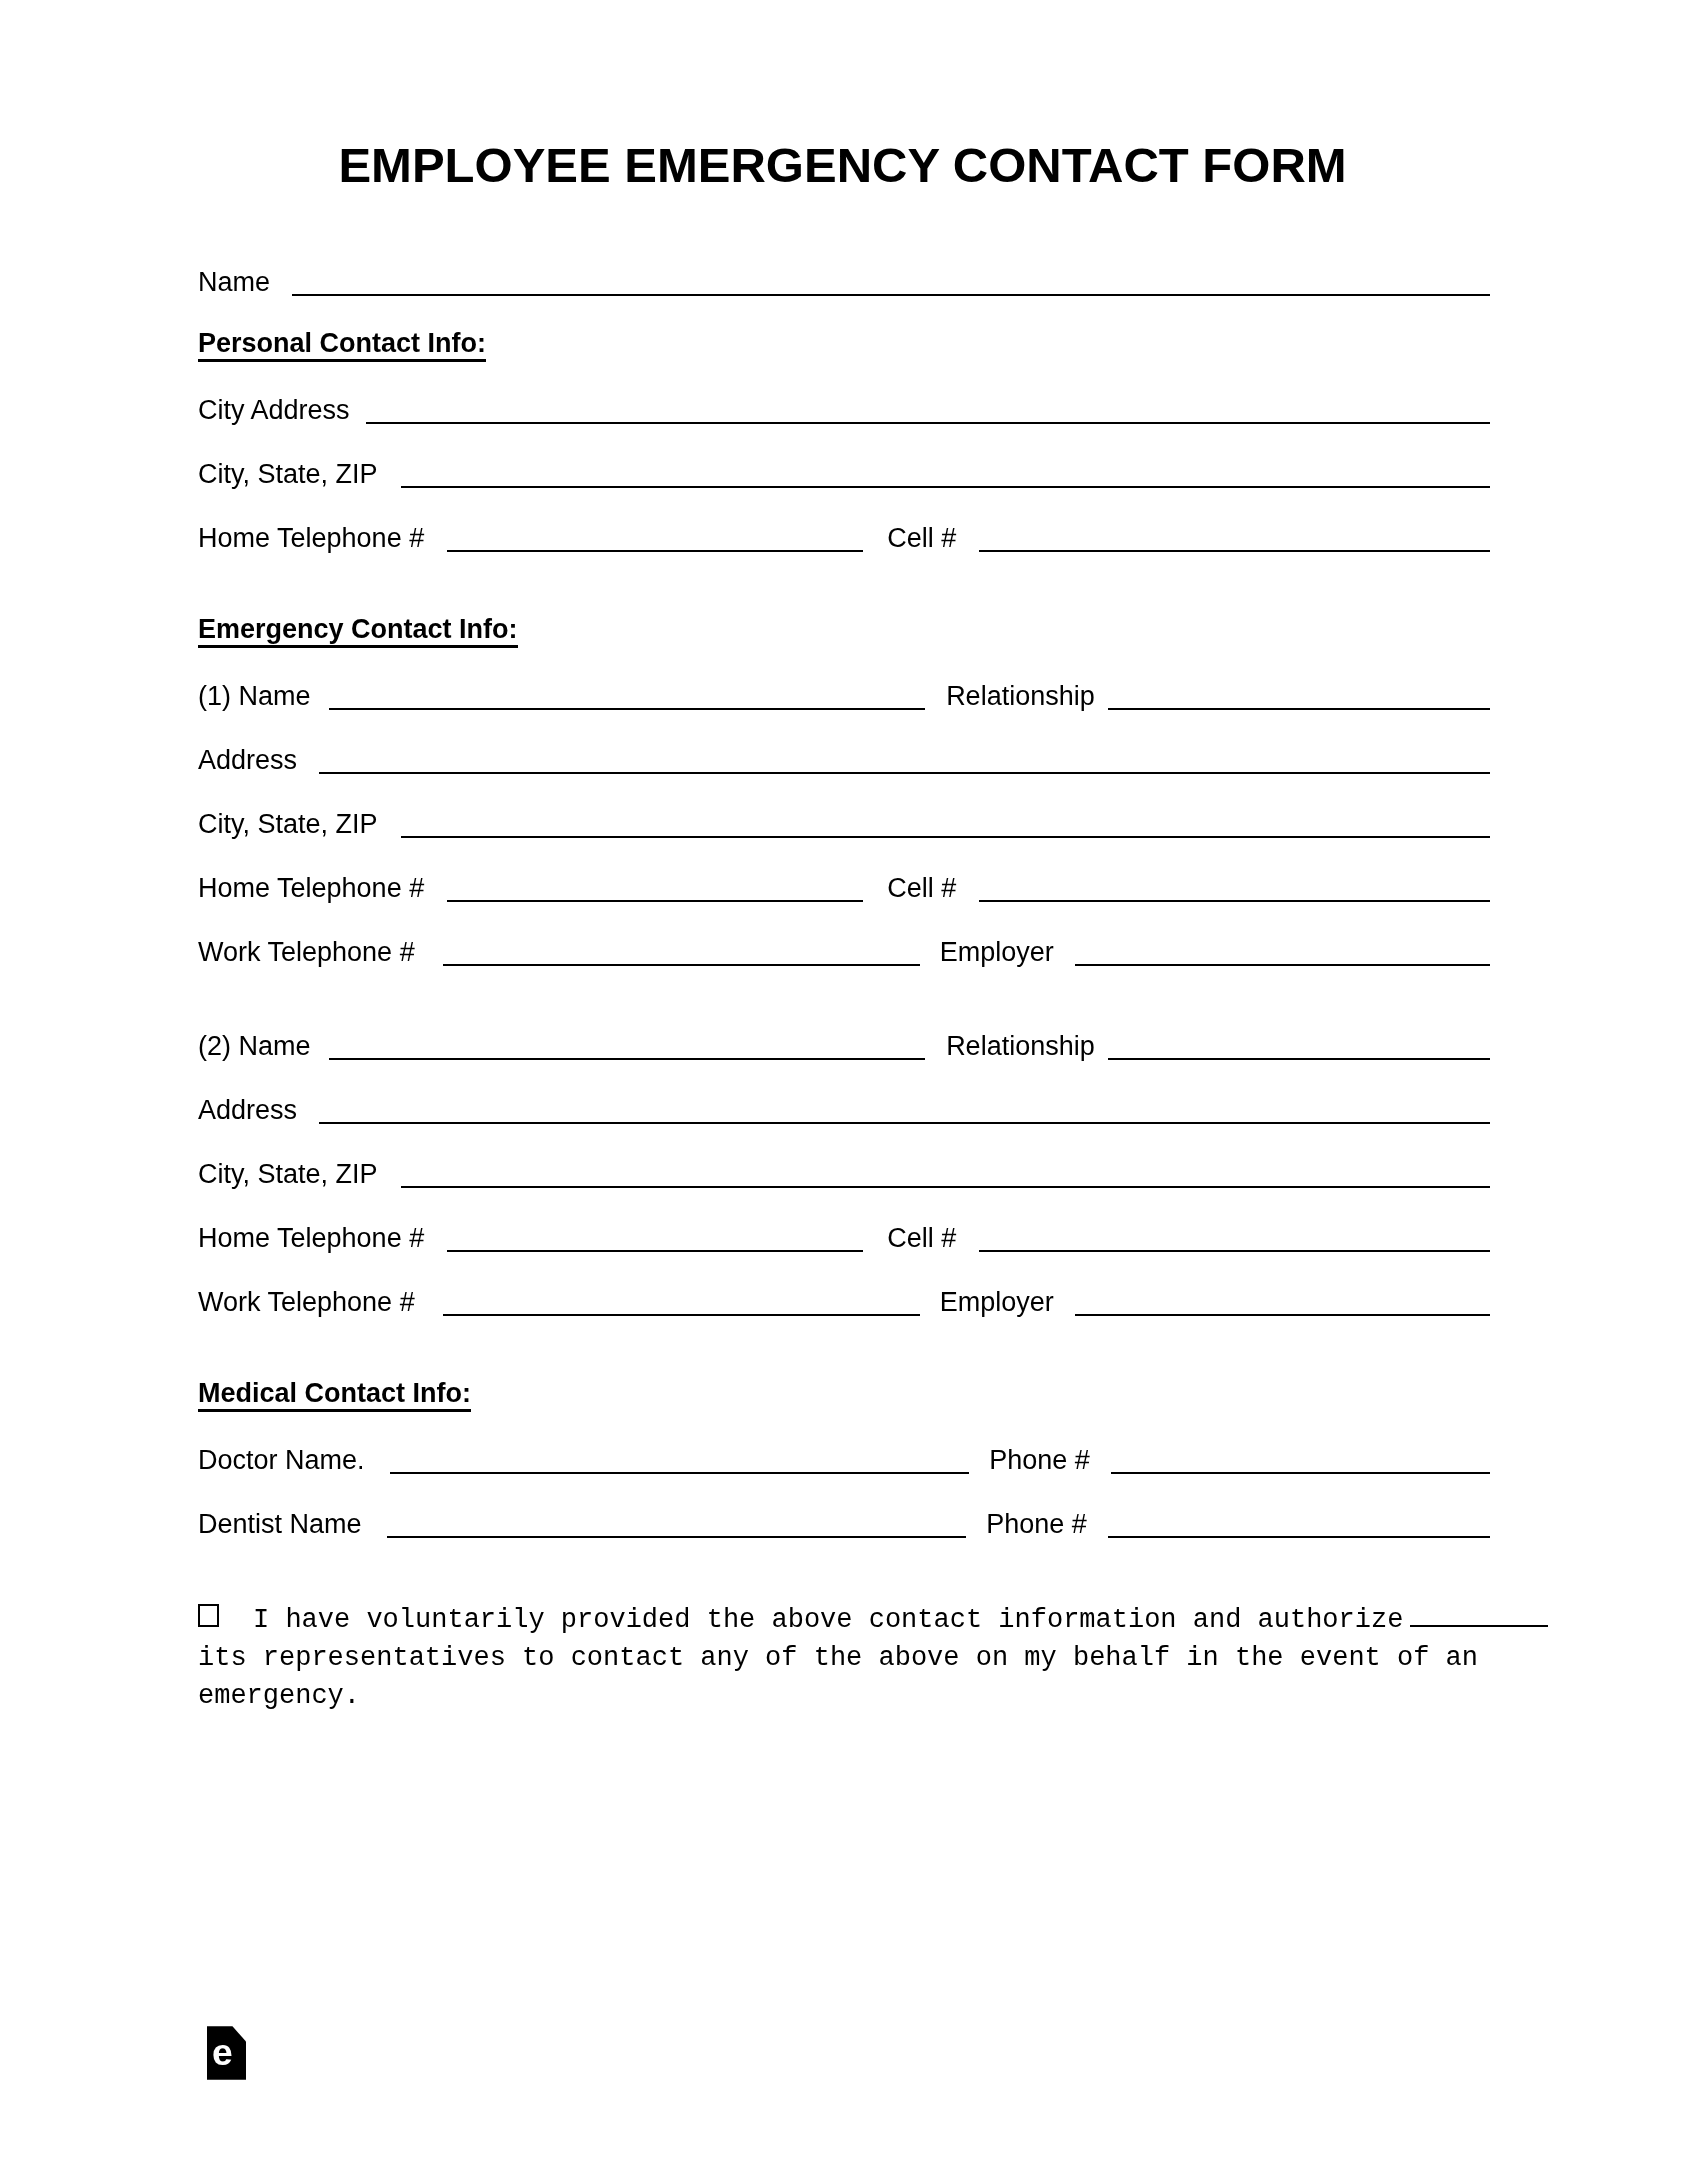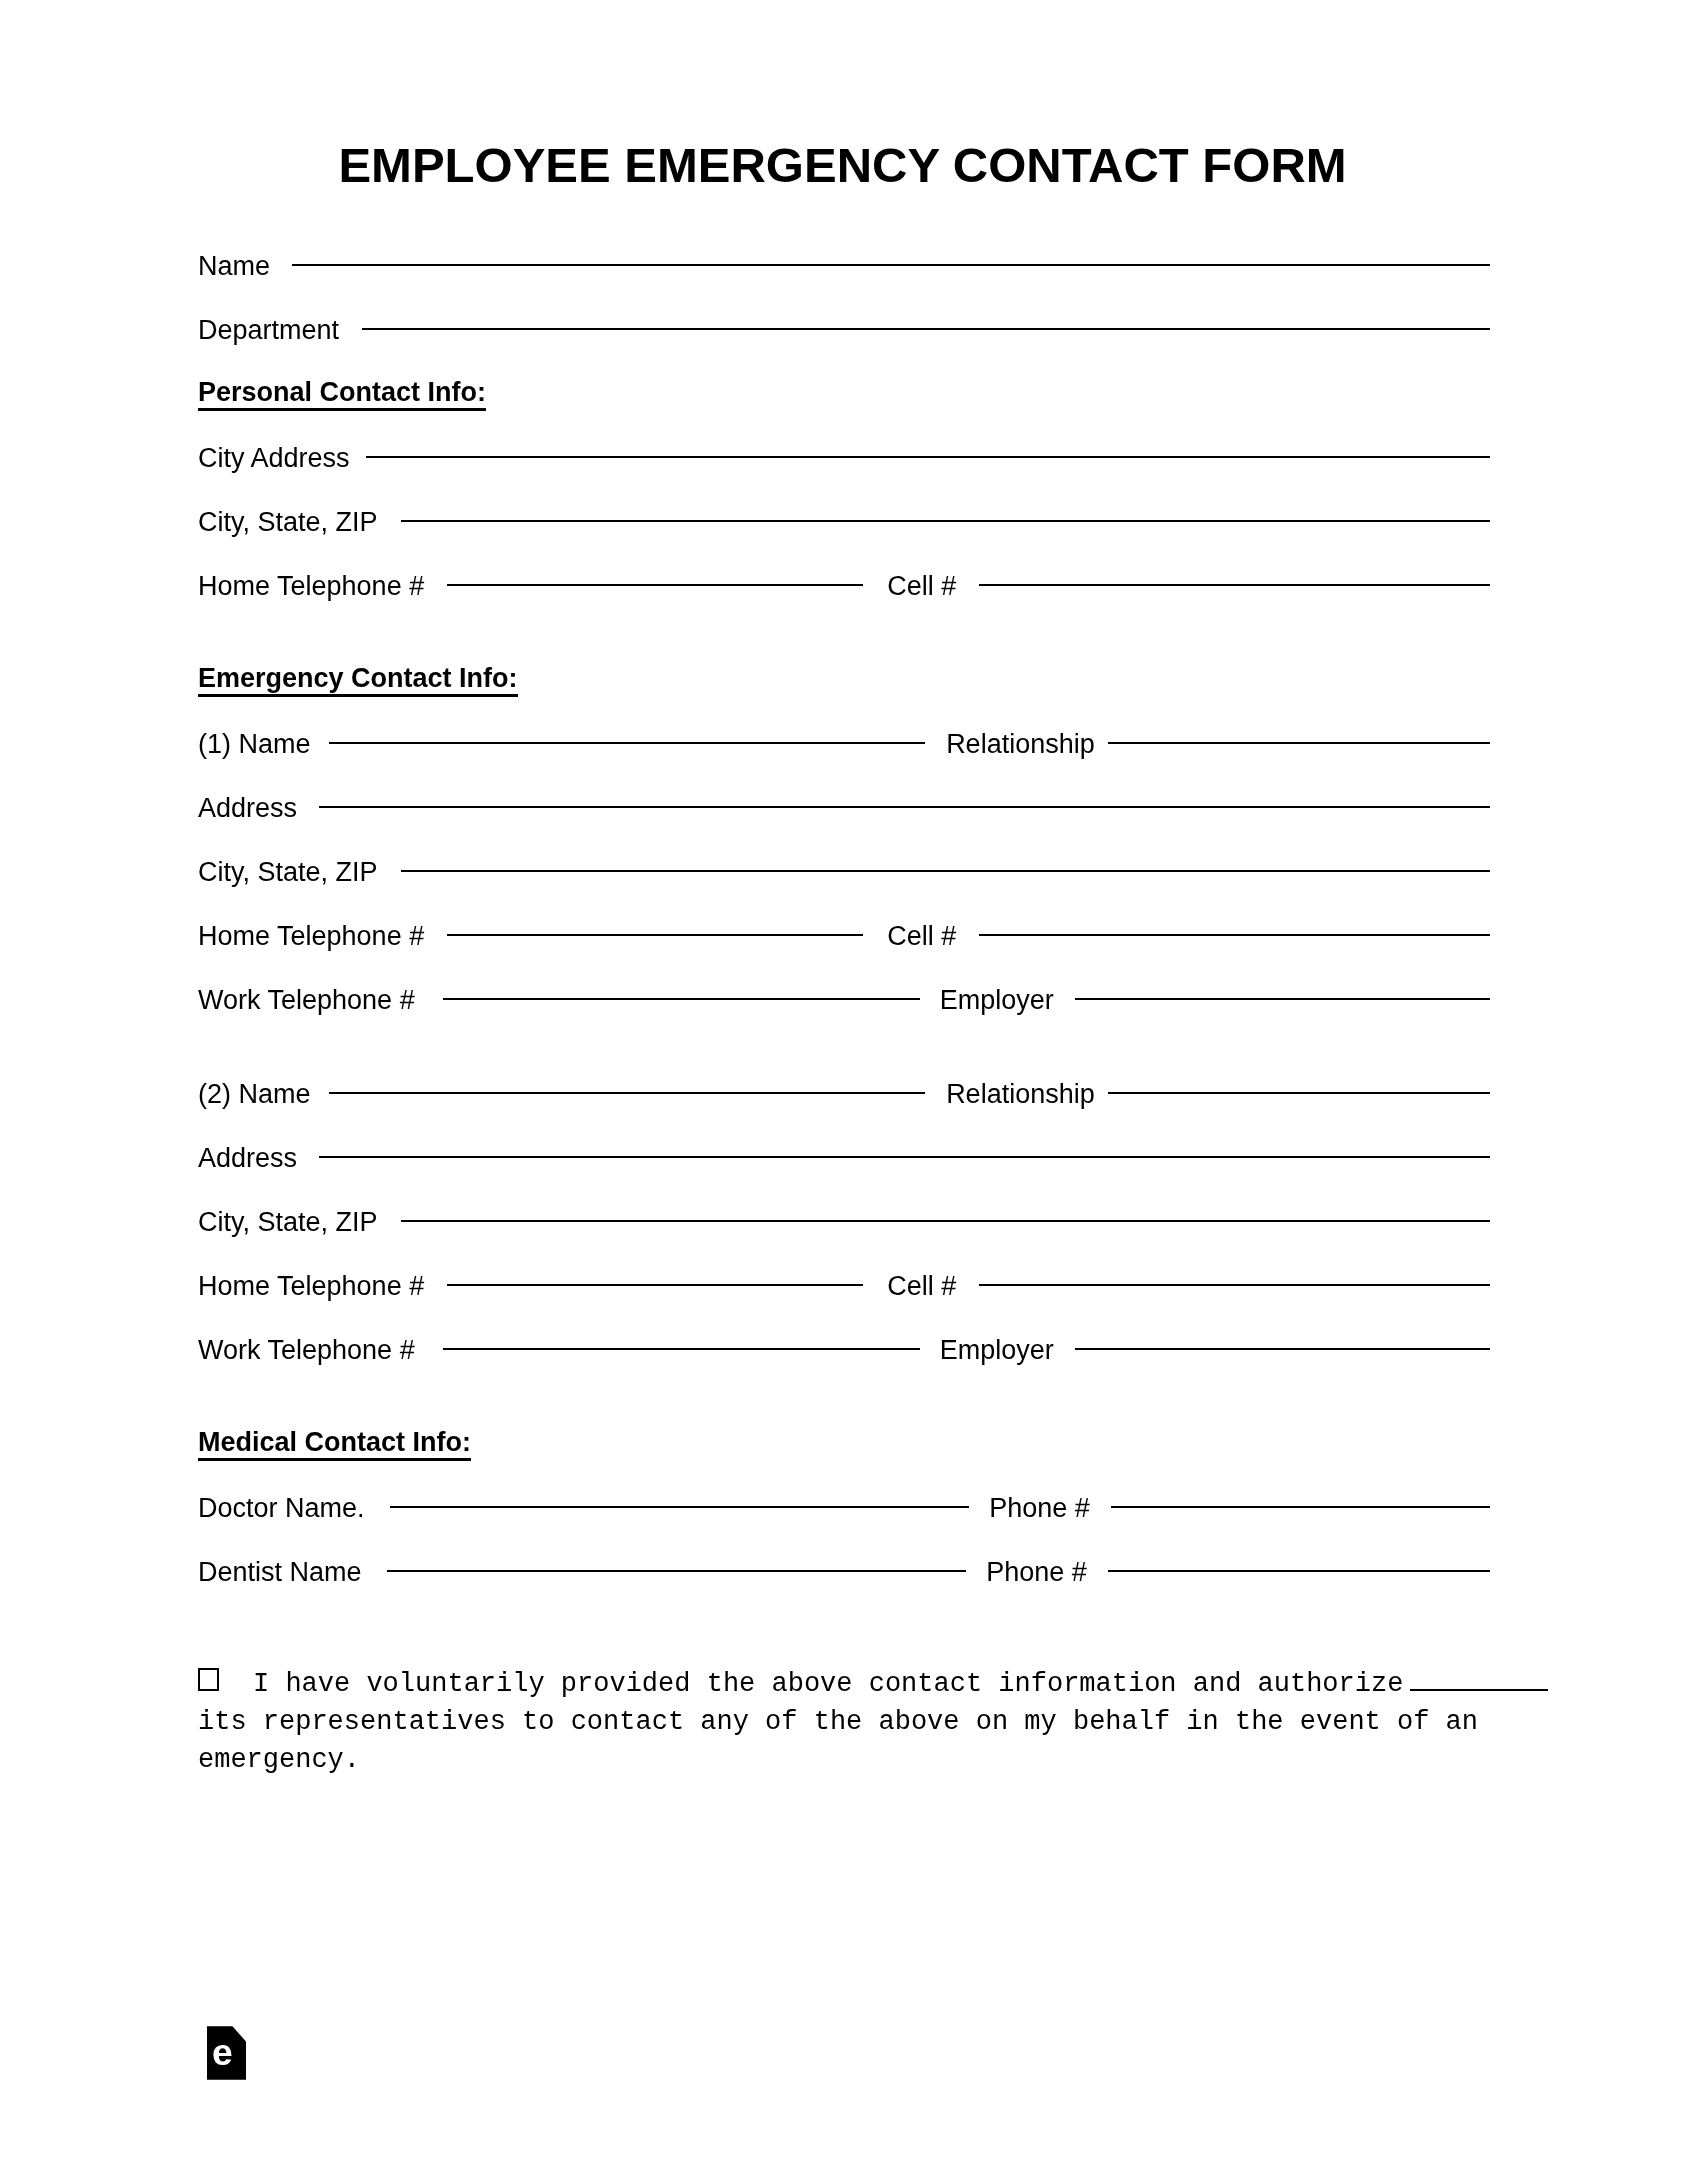--- a/index.html
+++ b/index.html
@@ -9,21 +9,21 @@
     font-family:"Liberation Sans","DejaVu Sans",sans-serif;
     font-size:27px;
   }
   .page{position:absolute;left:0;top:0;width:1548px;height:2181px;background:#ffffff;overflow:hidden;}
   .title{
     position:absolute;left:0;top:135px;width:1685px;
     text-align:center;font-size:49px;font-weight:bold;line-height:60px;
     letter-spacing:0px;
   }
   .content{position:absolute;left:198px;top:234px;width:1292px;}
-  .row{display:flex;align-items:center;height:64px;gap:13px;}
+  .row{display:flex;align-items:flex-end;height:64px;gap:13px;}
   .lbl{white-space:pre;}
   .bold{font-weight:bold;}
   .hd{
     font-weight:bold;
     border-bottom:3.4px solid #000000;
     padding-bottom:0;
   }
   .b{border-bottom:2.6px solid #000000;margin-bottom:1.7px;height:0;}
   .bf{flex:1 1 auto;}
   .gap35{margin-top:30px;}
@@ -69,24 +69,20 @@
 
 <div class="page">
 
   <div class="title">EMPLOYEE EMERGENCY CONTACT FORM</div>
 
   <div class="content">
 
     <div class="row">
       <span class="lbl">Name</span>
       <span class="b bf b-name"></span>
-    </div>
-    <div class="row">
-      <span class="lbl">Department</span>
-      <span class="b bf b-dept"></span>
     </div>
 
     <div class="row">
       <span class="hd">Personal Contact Info:</span>
     </div>
     <div class="row">
       <span class="lbl">City Address</span>
       <span class="b bf b-haddr"></span>
     </div>
     <div class="row">

